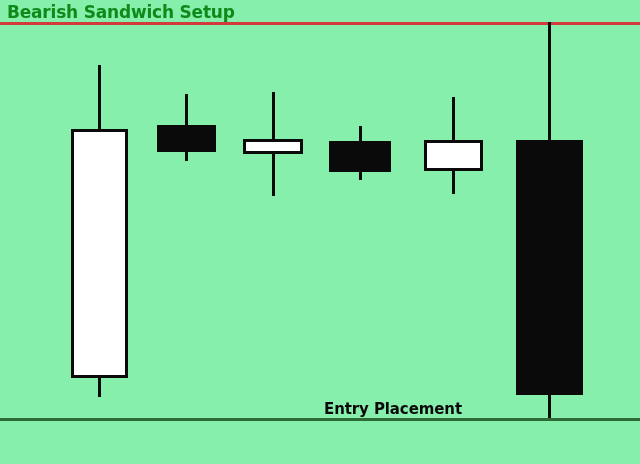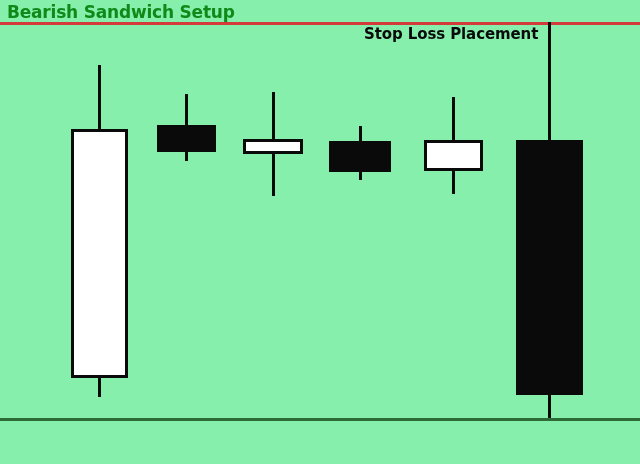--- a/index.html
+++ b/index.html
@@ -84,22 +84,22 @@
 </head>
 <body>
 
 <div id="chart-root">
 
   <div class="chart-title">Bearish Sandwich Setup</div>
 
   <div class="hline stop-loss"></div>
   <div class="hline entry"></div>
 
-  <div class="line-label stop-loss-label">Stop Loss Placement</div>
 
+  <div class="line-label entry-label">Entry Placement</div>
 
   <div id="candles-layer">
       <div class="candle" style="left: 99px;">
         <div class="wick" style="top: 65px; height: 332px;"></div>
         <div class="body bull" style="left: -28px; width: 57px; top: 129px; height: 249px;"></div>
       </div>
       <div class="candle" style="left: 186px;">
         <div class="wick" style="top: 94px; height: 67px;"></div>
         <div class="body bear" style="left: -29px; width: 59px; top: 125px; height: 27px;"></div>
       </div>

